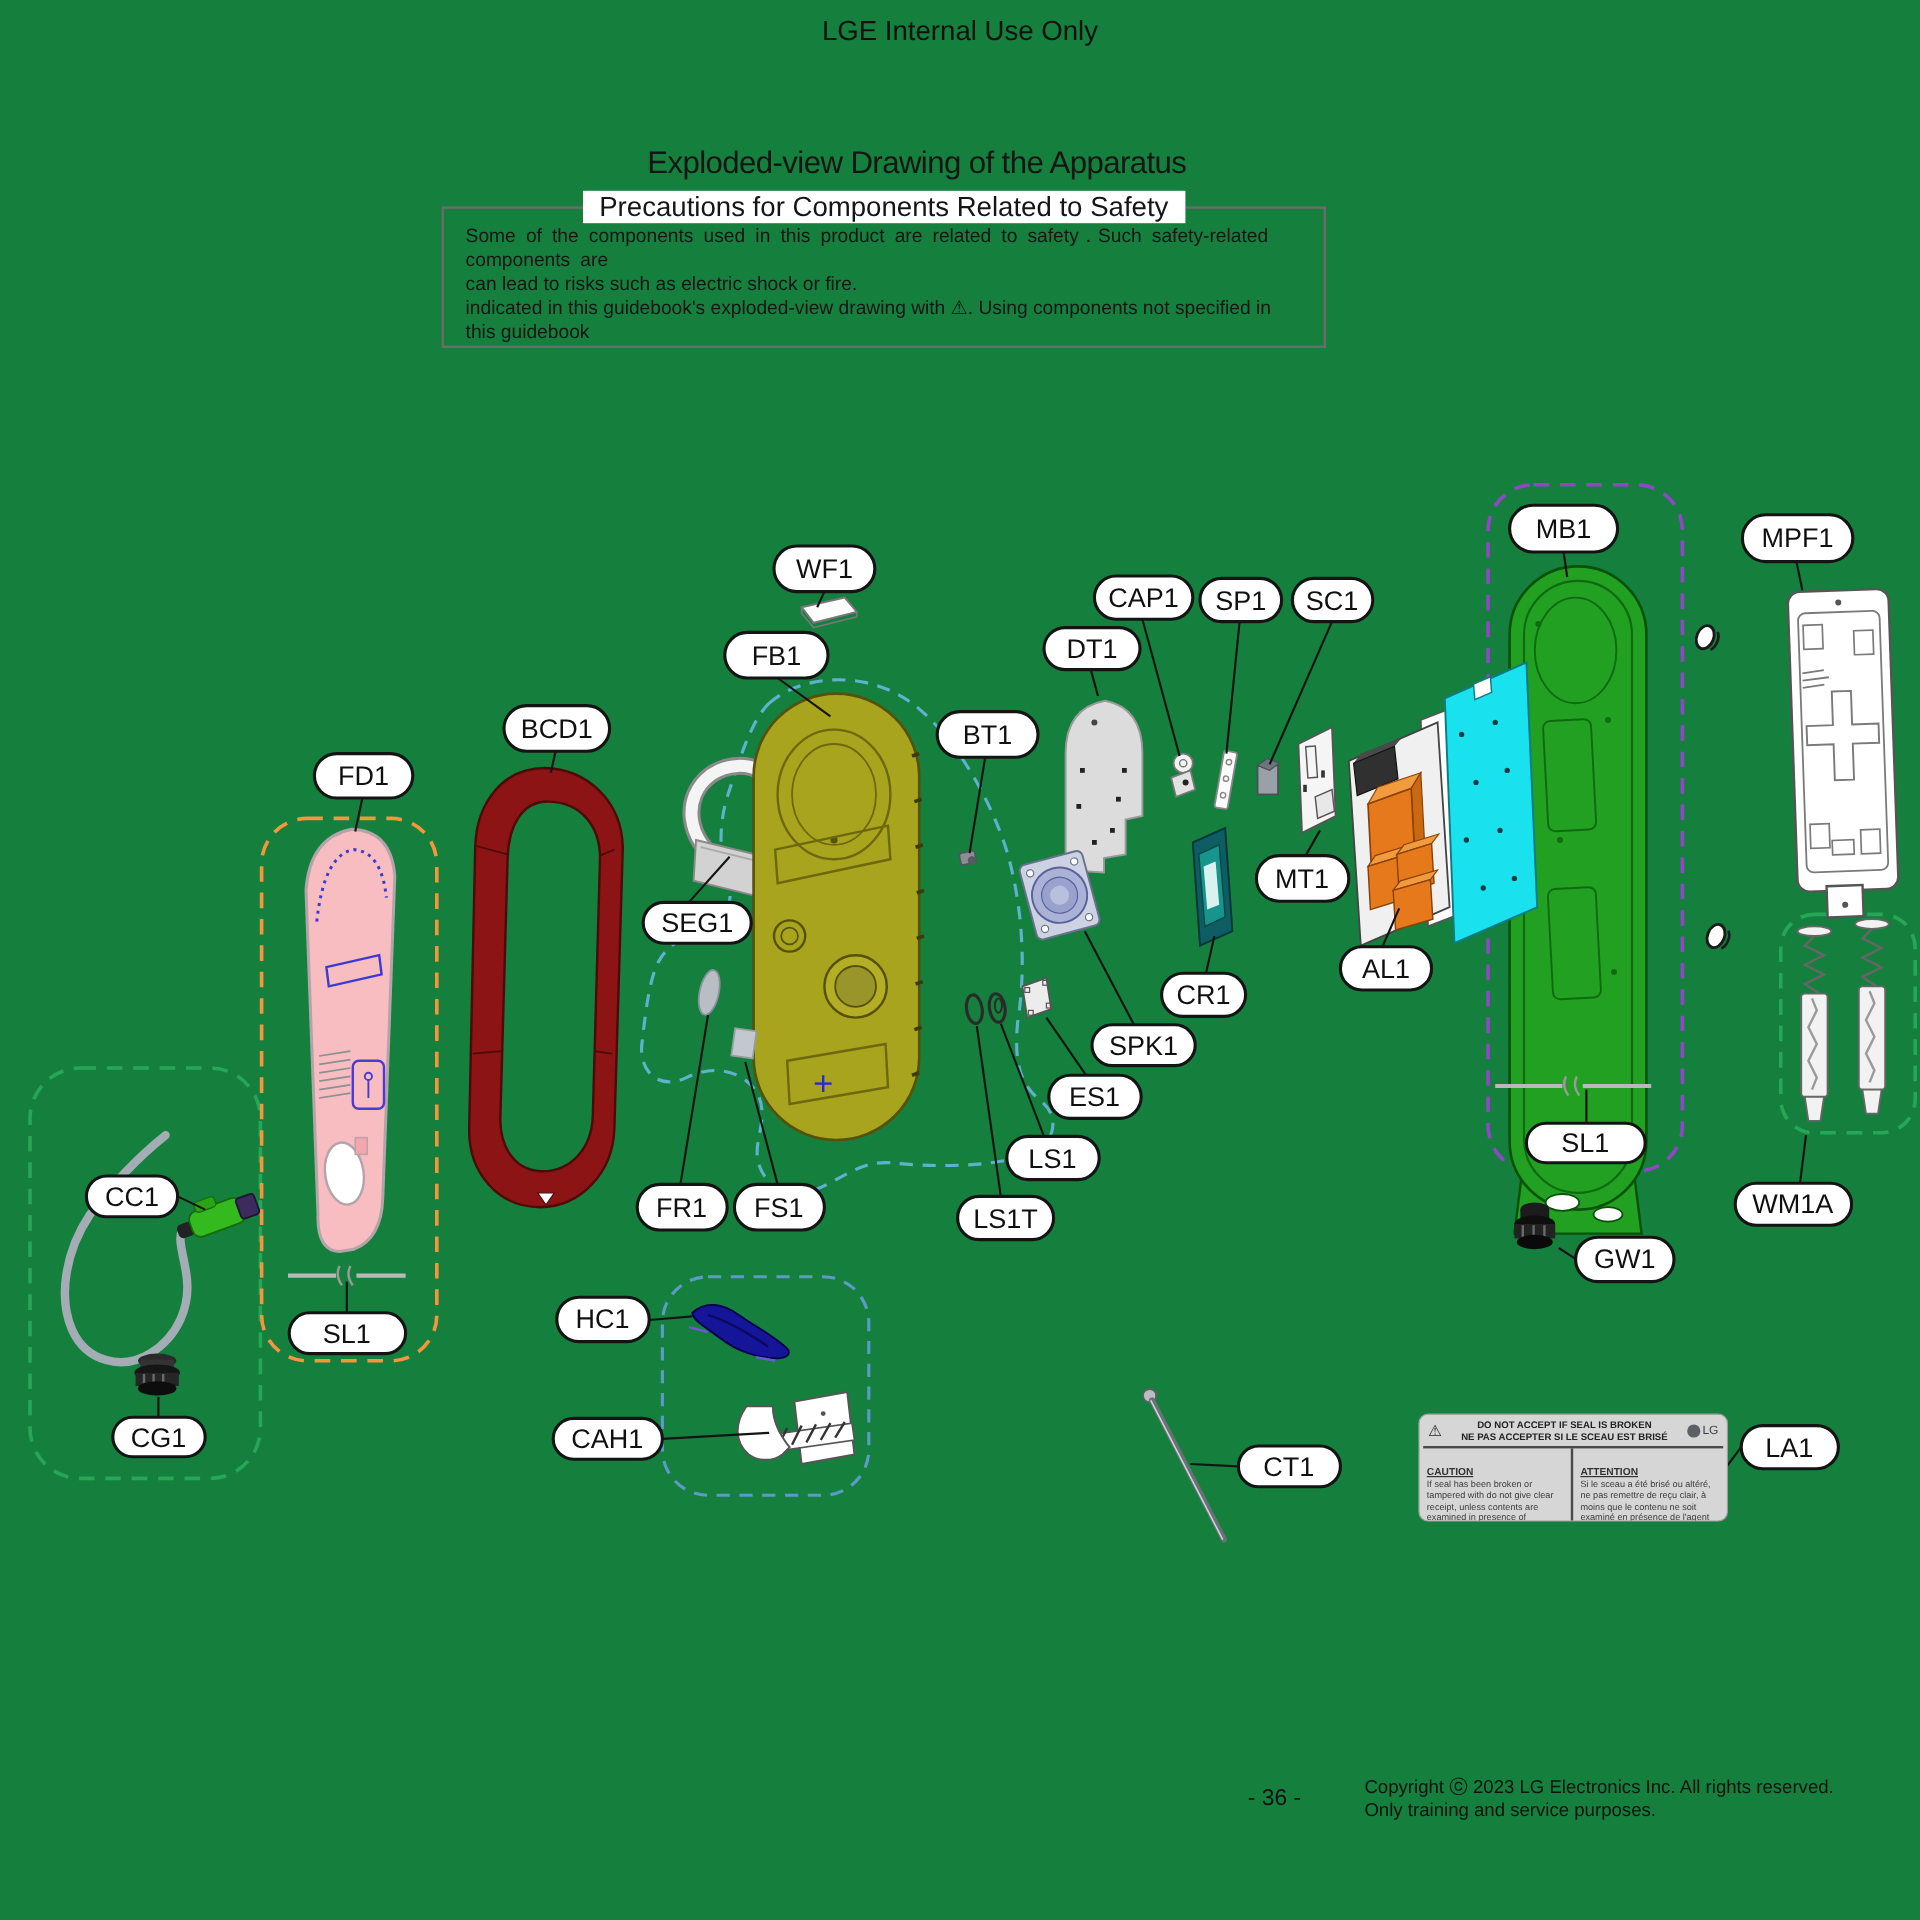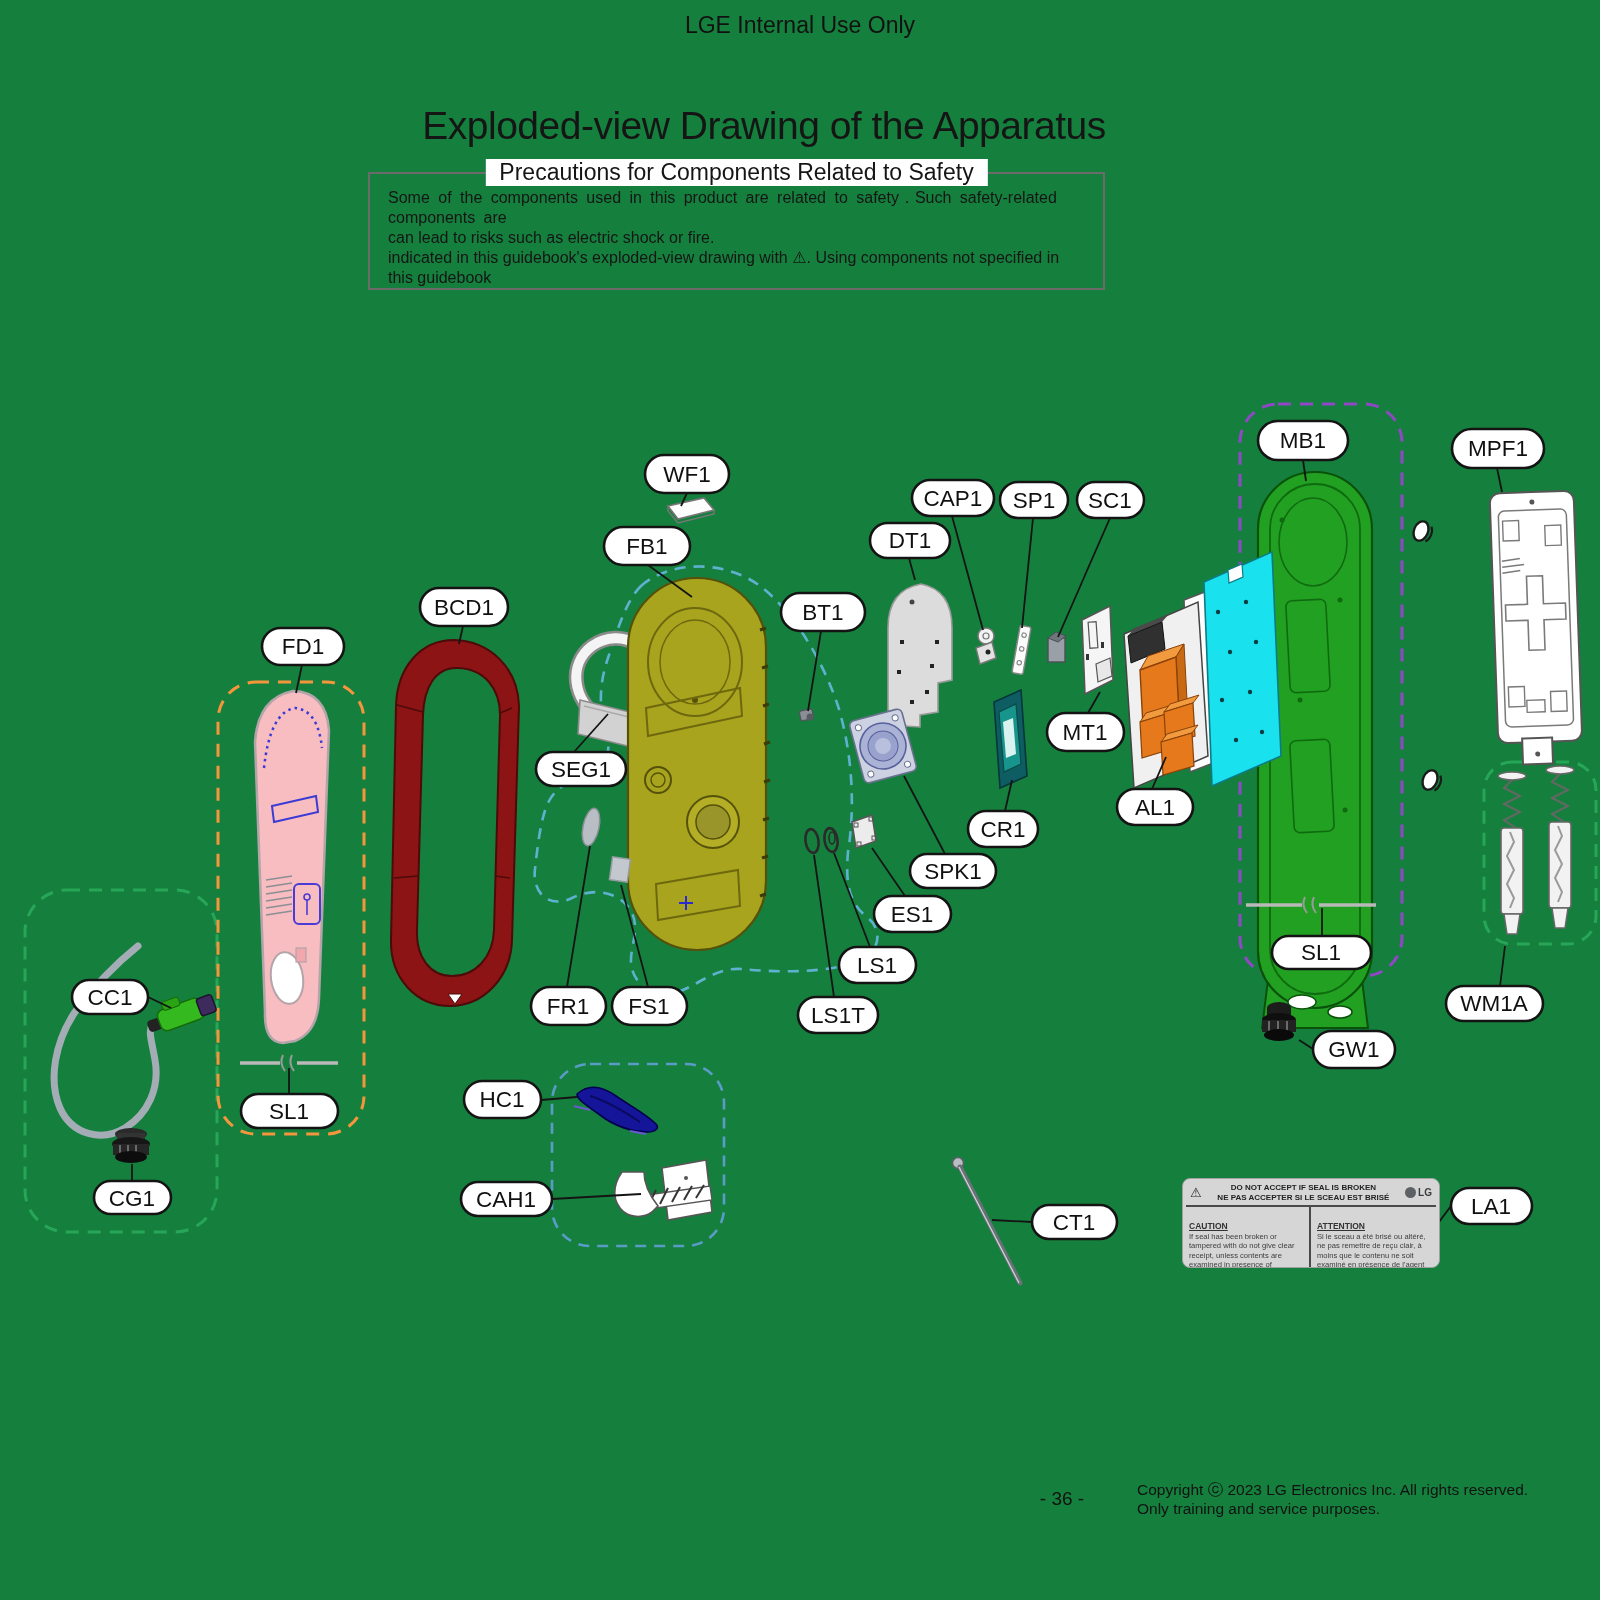--- a/index.html
+++ b/index.html
@@ -1,36 +1,36 @@
 <!DOCTYPE html>
 <html><head>
 <meta charset="utf-8">
 <style>
   html,body{margin:0;padding:0;background:#ffffff;}
   .page{position:relative;width:1600px;height:1600px;background:#15803d;overflow:hidden;
         font-family:"Liberation Sans",sans-serif;color:#111;}
   .abs{position:absolute;}
   .watermark{left:0;top:12px;width:1600px;text-align:center;font-size:23px;color:#111;}
-  .doc-title{left:364px;top:104px;width:800px;text-align:center;font-size:39px;letter-spacing:-0.5px;color:#151515;}
+  .doc-title{left:364px;top:120px;width:800px;text-align:center;font-size:26px;letter-spacing:-0.5px;color:#151515;}
   .prec-box{left:368px;top:172px;width:697px;height:100px;border:2px solid #6b6b6b;padding:14px 18px 0 18px;}
   .prec-head{left:50%;top:-15px;transform:translateX(-50%);background:#fff;padding:0 14px;
              font-size:23px;white-space:nowrap;color:#151515;}
   .prec-line{font-size:16px;line-height:20px;color:#151515;}
   .prec-line.just{word-spacing:4px;}
   .footer-page{left:1012px;top:1488px;width:100px;text-align:center;font-size:19px;}
   .footer-copy{left:1137px;top:1480px;font-size:15.5px;line-height:19px;}
   
   .seal{left:1182px;top:1178px;width:256px;height:88px;background:#d6d6d6;border:1px solid #a0a0a0;
         border-radius:8px;overflow:hidden;}
   .seal-top{display:flex;align-items:center;gap:5px;padding:4px 7px 2px 7px;}
   .warn-tri{font-size:13px;line-height:13px;color:#222;}
   .seal-head{flex:1;text-align:center;font-size:8px;line-height:9.5px;font-weight:bold;color:#222;}
   .lg-wrap{display:flex;align-items:center;gap:2px;}
   .lg-circle{width:11px;height:11px;border-radius:50%;background:#5d6166;display:inline-block;}
-  .lg-text{font-size:10px;font-weight:bold;color:#3a3e42;}
+  .lg-text{font-size:10px;font-weight:normal;color:#3a3e42;}
   .seal-div{border-top:2px solid #4a4a4a;margin:1px 3px 0 3px;}
   .seal-cols{display:flex;}
   .seal-col{width:50%;padding:14px 6px 3px 6px;box-sizing:border-box;}
   .seal-col.l{border-right:2px solid #4a4a4a;}
   .seal-t{font-size:8.5px;font-weight:bold;text-decoration:underline;color:#333;margin:0 0 1px 0;}
   .seal-p{font-size:7.6px;line-height:9.3px;color:#3c3c3c;margin:0;}
   
   .bubble{fill:#fff;stroke:#141414;stroke-width:2.6;}
   .ct{font-family:"Liberation Sans",sans-serif;font-size:22.5px;fill:#101010;text-anchor:middle;}
   .ld{stroke:#141414;stroke-width:1.8;fill:none;}

